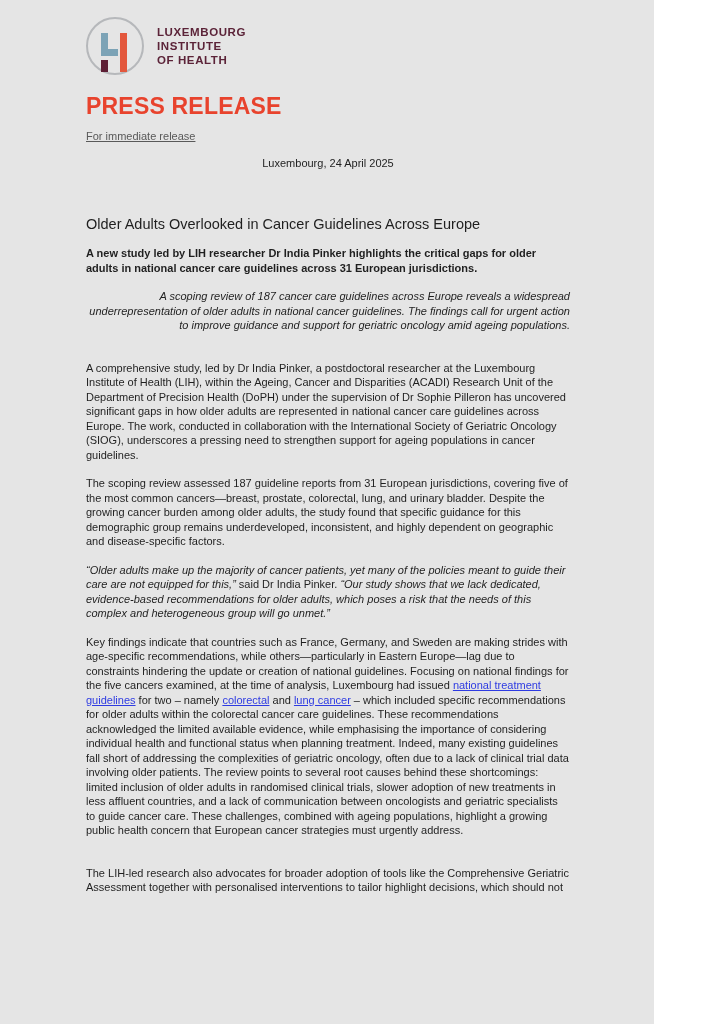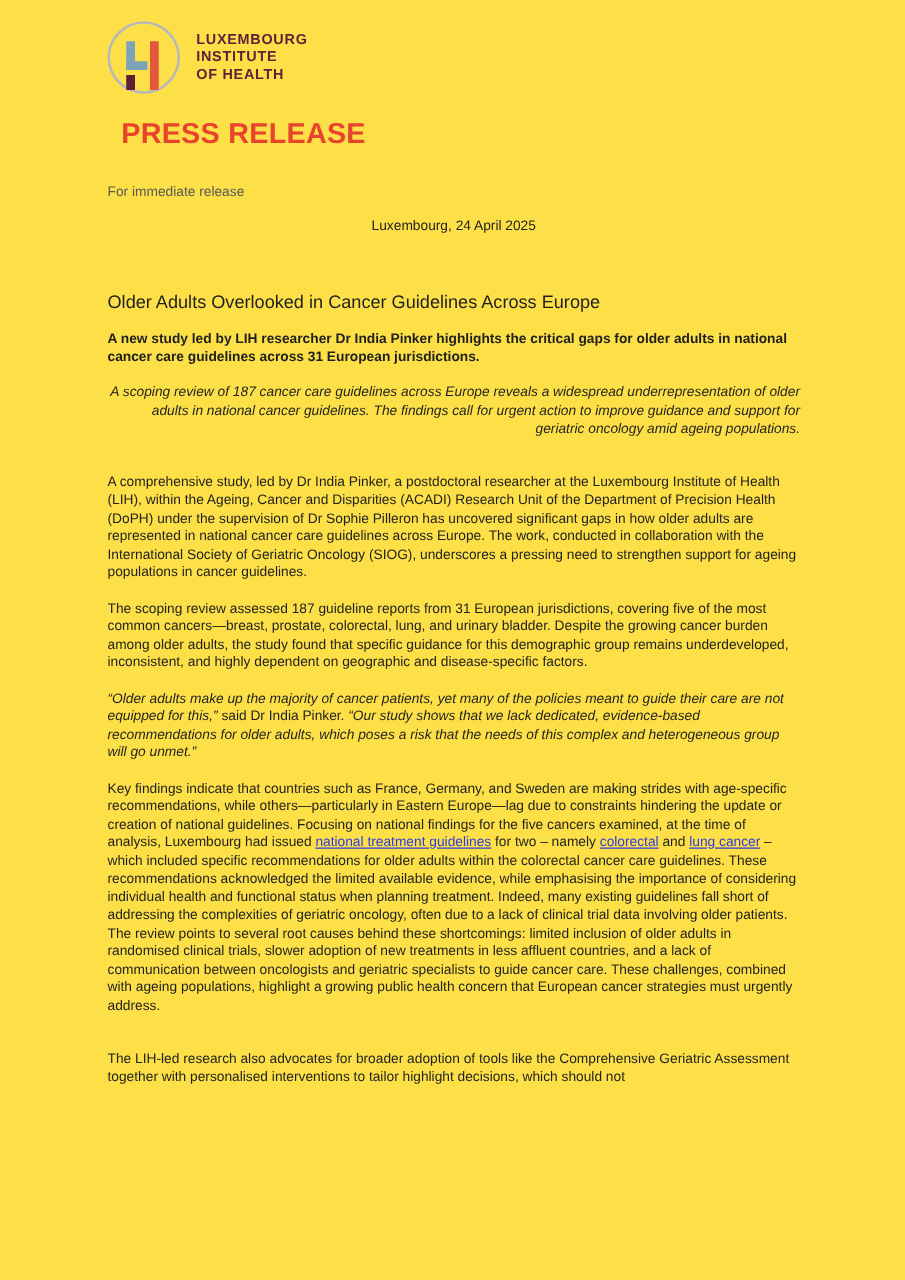--- a/index.html
+++ b/index.html
@@ -1,32 +1,32 @@
 <!DOCTYPE html>
 <html><head>
 <meta charset="utf-8">
 <style>
   html,body{margin:0;padding:0;background:#fff;}
   .page{
-    width:724px;height:1024px;position:relative;background:#fde047;
+    width:654px;height:1024px;position:relative;background:#e5e5e5;
     font-family:"Liberation Sans",sans-serif;color:#1f1f1f;overflow:hidden;
     box-sizing:border-box;padding:15px 84px 0 86px;
   }
   
   .logo-row{display:flex;align-items:center;gap:13px;height:62px;}
   .logo-mark{position:relative;width:58px;height:58px;border:2px solid #b6b8bb;border-radius:50%;box-sizing:border-box;flex:0 0 auto;}
   .bar{position:absolute;}
   .bar-blue-v{left:13px;top:14px;width:7px;height:23px;background:#7ca3b6;}
   .bar-blue-h{left:13px;top:30px;width:17px;height:7px;background:#7ca3b6;}
   .bar-maroon{left:13px;top:41px;width:7px;height:12px;background:#5e1f35;}
   .bar-red{left:32px;top:14px;width:7px;height:39px;background:#e3573c;}
   .logo-text{font-size:11.5px;font-weight:700;letter-spacing:.6px;color:#5b2338;line-height:14px;}
   
-  .press-release{margin-top:16px;font-size:23px;font-weight:700;color:#e8432d;letter-spacing:.2px;line-height:27px;margin-left:11px;}
-  .release-note{margin-top:28px;font-size:11px;color:#595959;line-height:13px;}
+  .press-release{margin-top:16px;font-size:23px;font-weight:700;color:#e8432d;letter-spacing:.2px;line-height:27px;}
+  .release-note{margin-top:10px;font-size:11px;color:#595959;line-height:13px;text-decoration:underline;}
   .dateline{margin-top:14px;text-align:center;font-size:11px;color:#1f1f1f;line-height:13px;}
   
   .article{margin-top:45px;}
   .article-title{font-size:14.5px;font-weight:400;line-height:18px;margin:0 0 13px 0;}
   .para{font-size:11px;line-height:14.5px;margin:0 0 14px 0;}
   .p-bold{font-weight:700;}
   .p-italic{font-style:italic;text-align:right;}
   .gap-large{margin-bottom:28px;}
   .italic{font-style:italic;}
   a.link{color:#2e3be2;cursor:pointer;}

